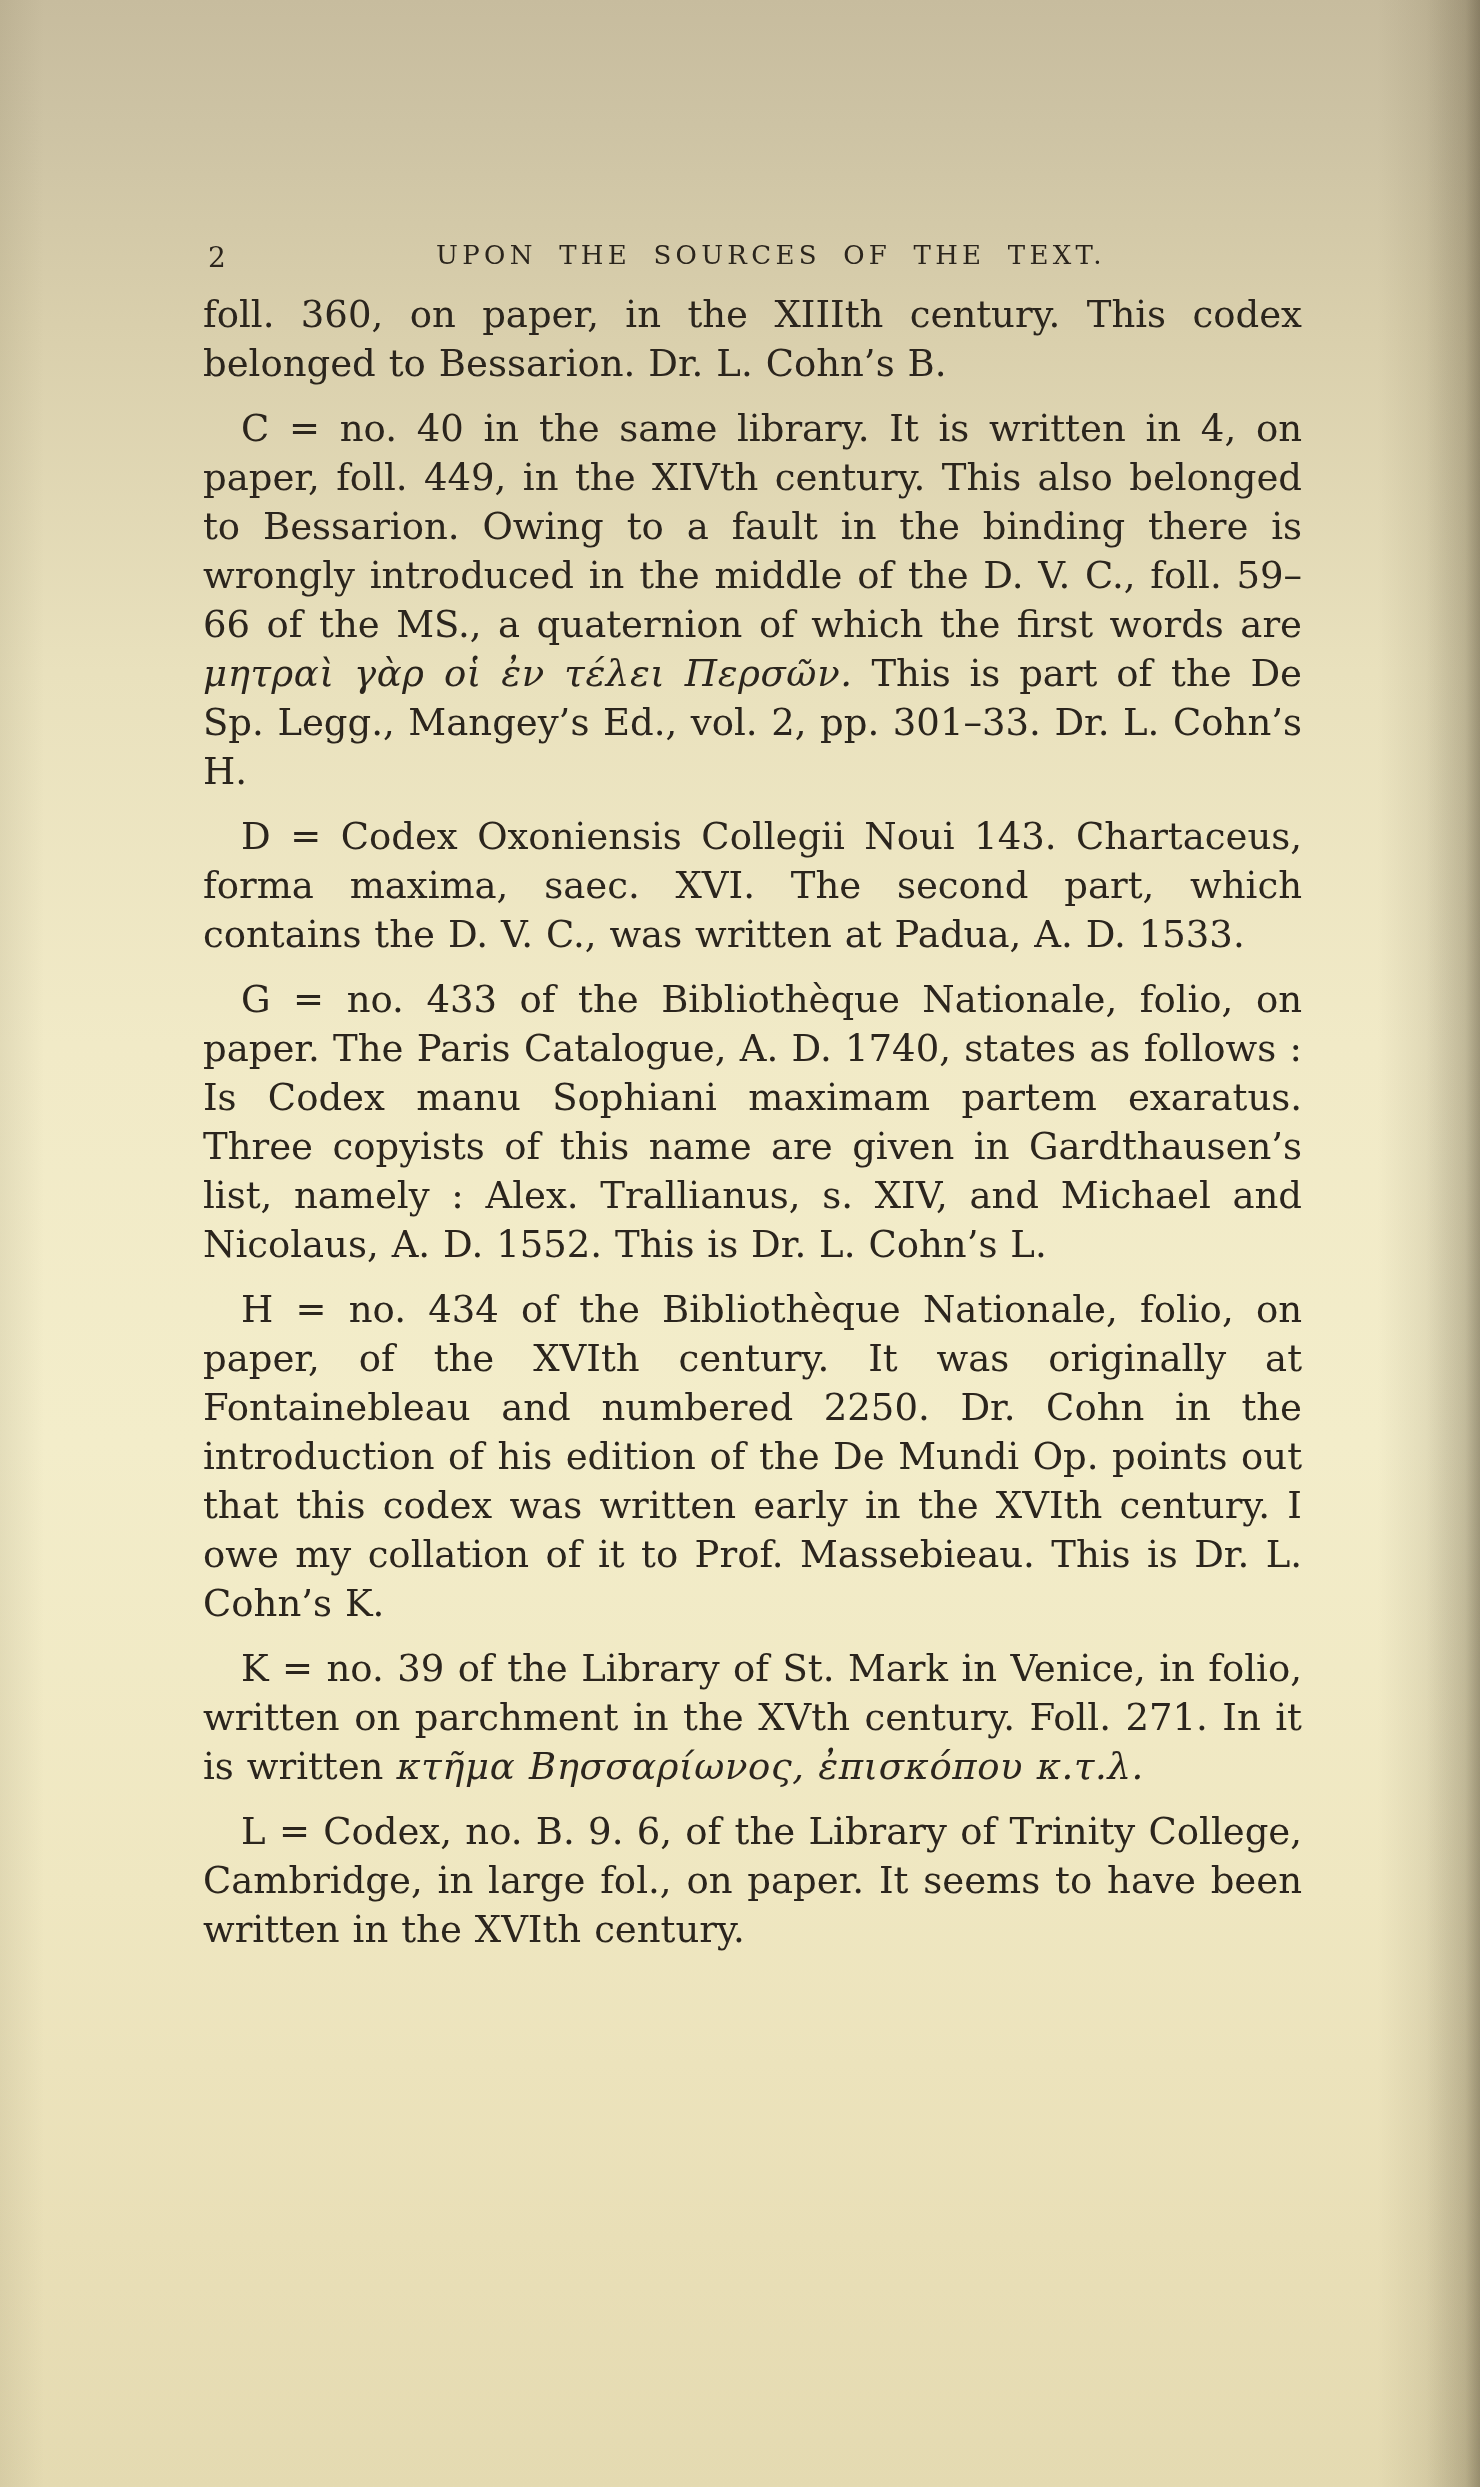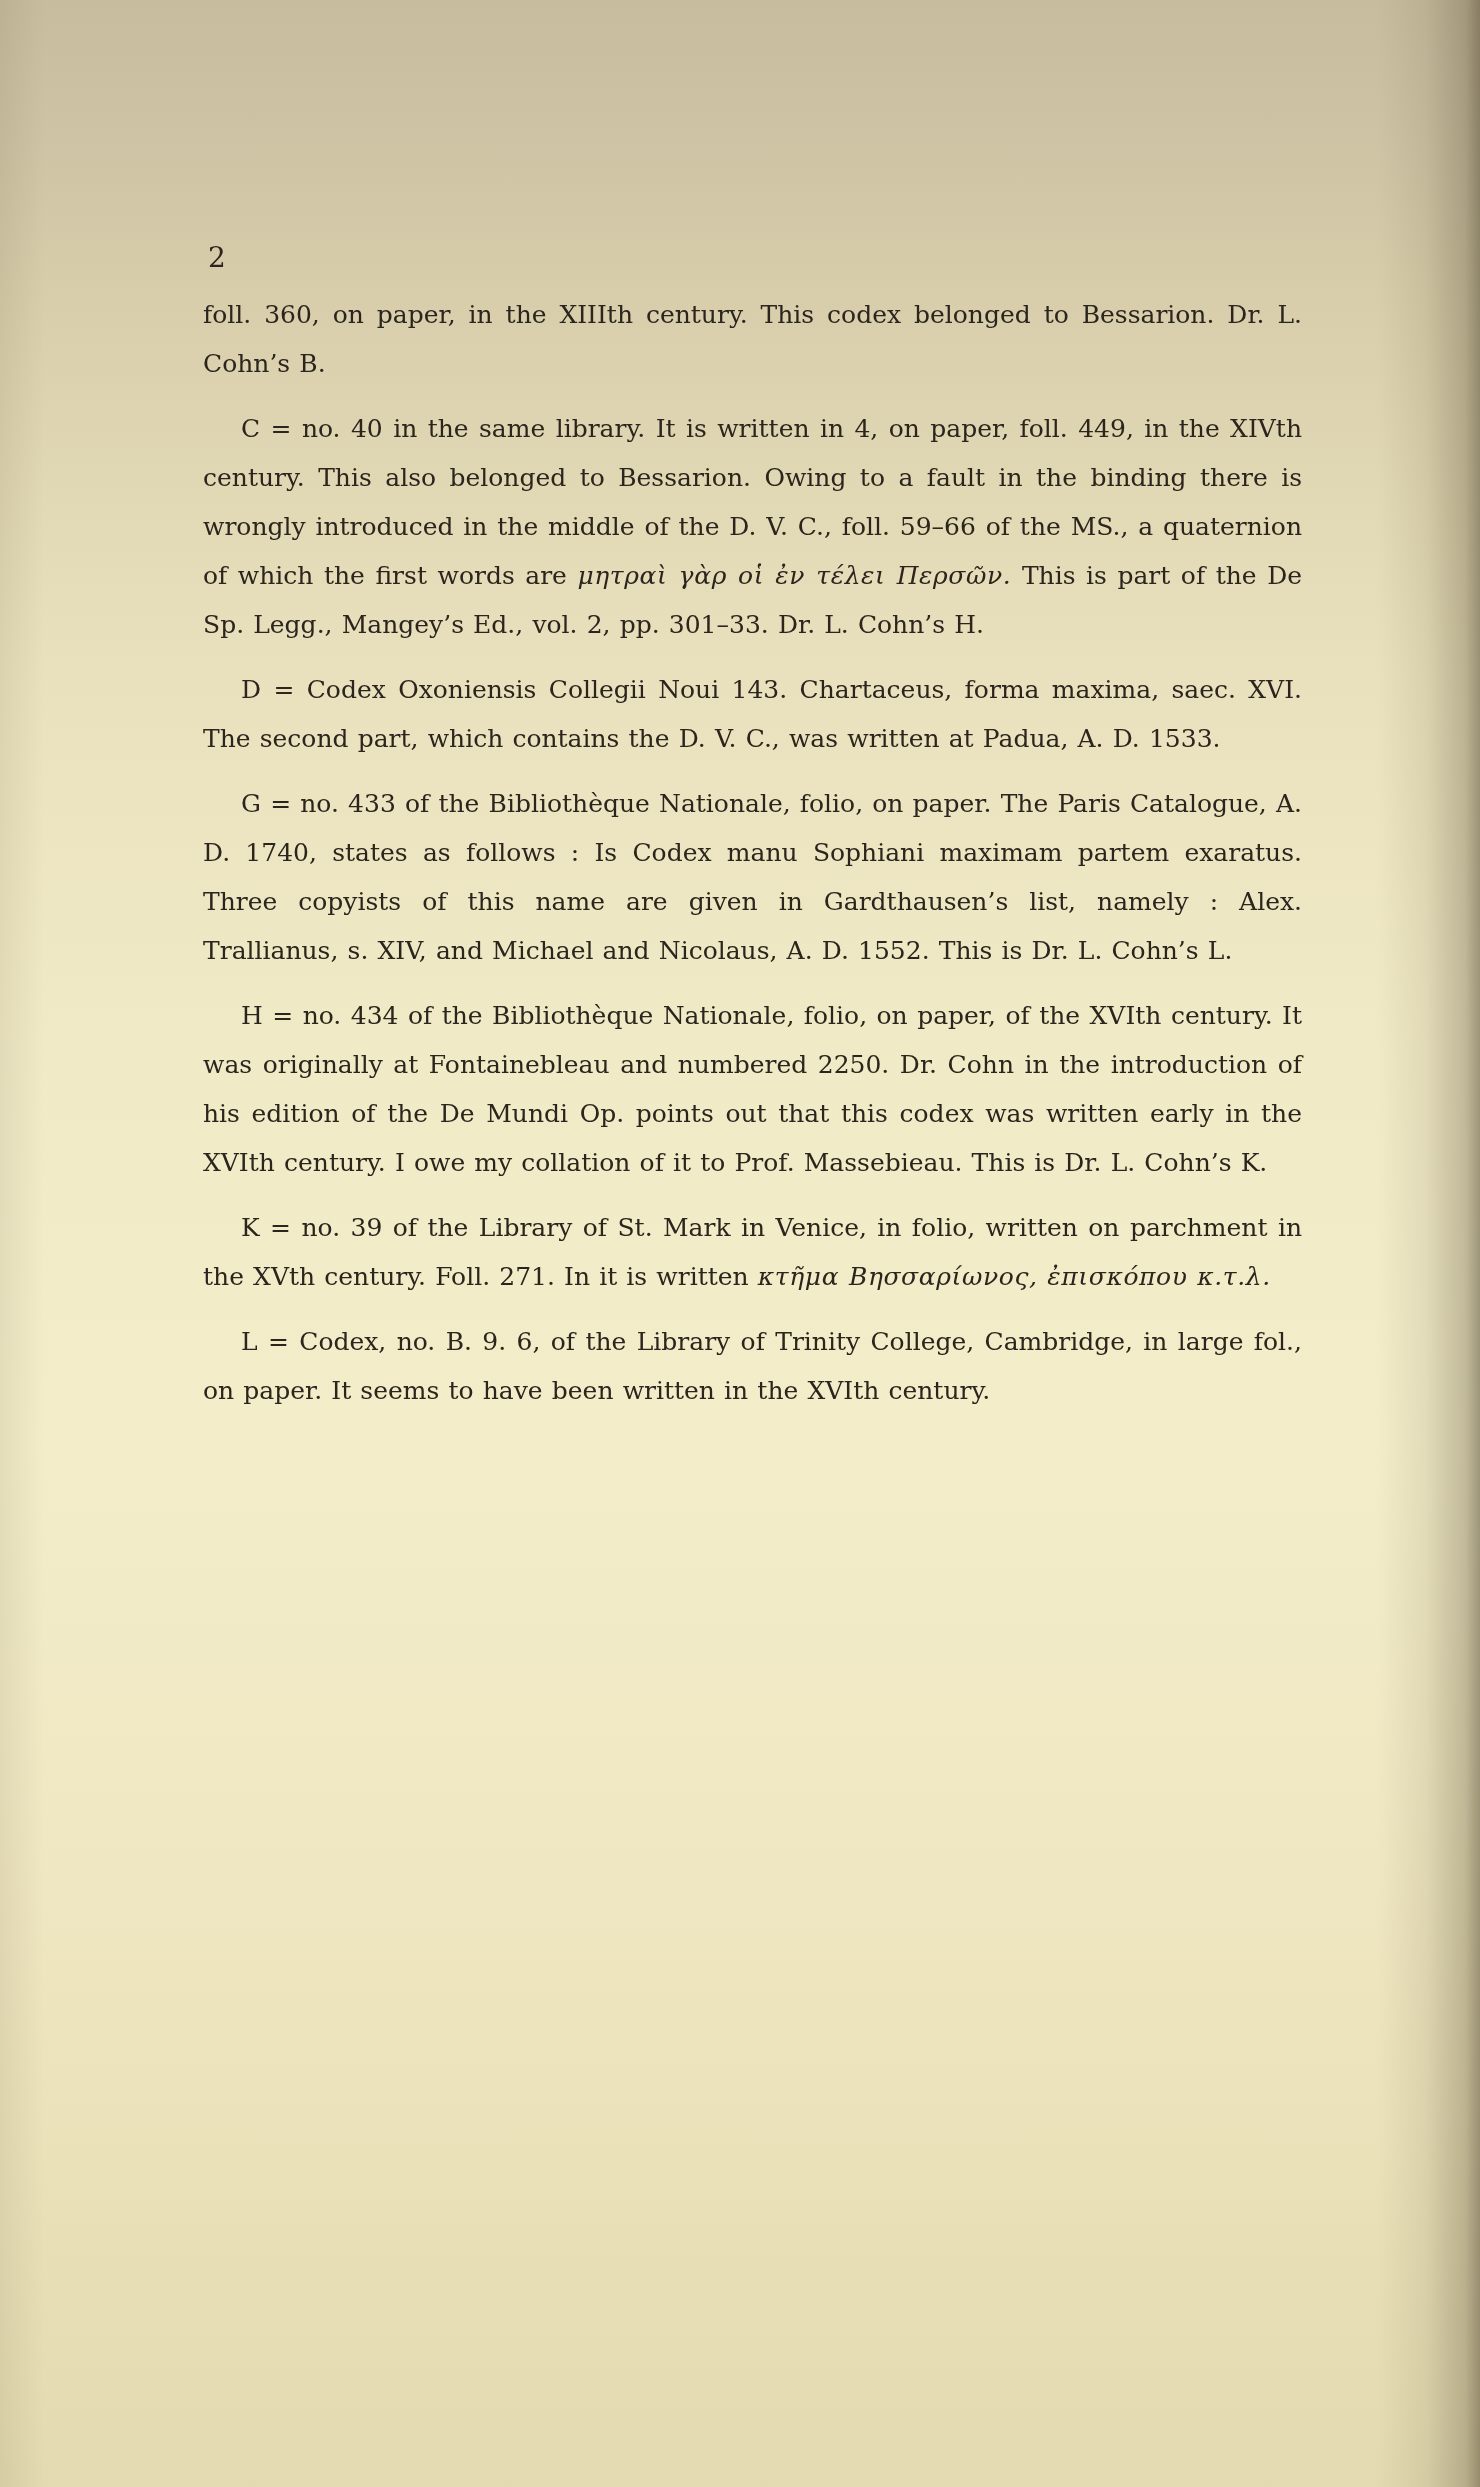--- a/index.html
+++ b/index.html
@@ -55,21 +55,21 @@
     text-align: center;
     font-size: 26px;
     line-height: 34px;
     letter-spacing: 4.3px;
     word-spacing: 9.8px;
     padding-left: 37px;
   }
 
   .body-text p {
     margin: 16px 0 0 0;
-    font-size: 25px;
+    font-size: 37px;
     line-height: 49px;
     text-align: justify;
     text-indent: 38px;
     word-spacing: 1.2px;
   }
   .body-text p.continuation {
     margin-top: 0;
     text-indent: 0;
   }
   .greek {
@@ -78,20 +78,21 @@
   }
 </style>
 </head>
 <body>
 
 <div class="page">
   <div class="content">
 
     <header class="running-head">
       <span class="page-num">2</span>
+      <span class="head-title">UPON THE SOURCES OF THE TEXT.</span>
     </header>
 
     <main class="body-text">
 
       <p class="continuation">foll. 360, on paper, in the XIIIth century. This codex belonged to Bessarion. Dr. L. Cohn’s B.</p>
 
       <p><span>C = no. 40 in the same library. It is written in 4, on paper, foll. 449, in the XIVth century. This also belonged to Bessarion. Owing to a fault in the binding there is wrongly introduced in the middle of the D. V. C., foll. 59–66 of the MS., a quaternion of which the first words are </span><span class="greek">μητραὶ γὰρ οἱ ἐν τέλει Περσῶν.</span><span> This is part of the De Sp. Legg., Mangey’s Ed., vol. 2, pp. 301–33. Dr. L. Cohn’s H.</span></p>
 
       <p>D = Codex Oxoniensis Collegii Noui 143. Chartaceus, forma maxima, saec. XVI. The second part, which contains the D. V. C., was written at Padua, A. D. 1533.</p>
 

